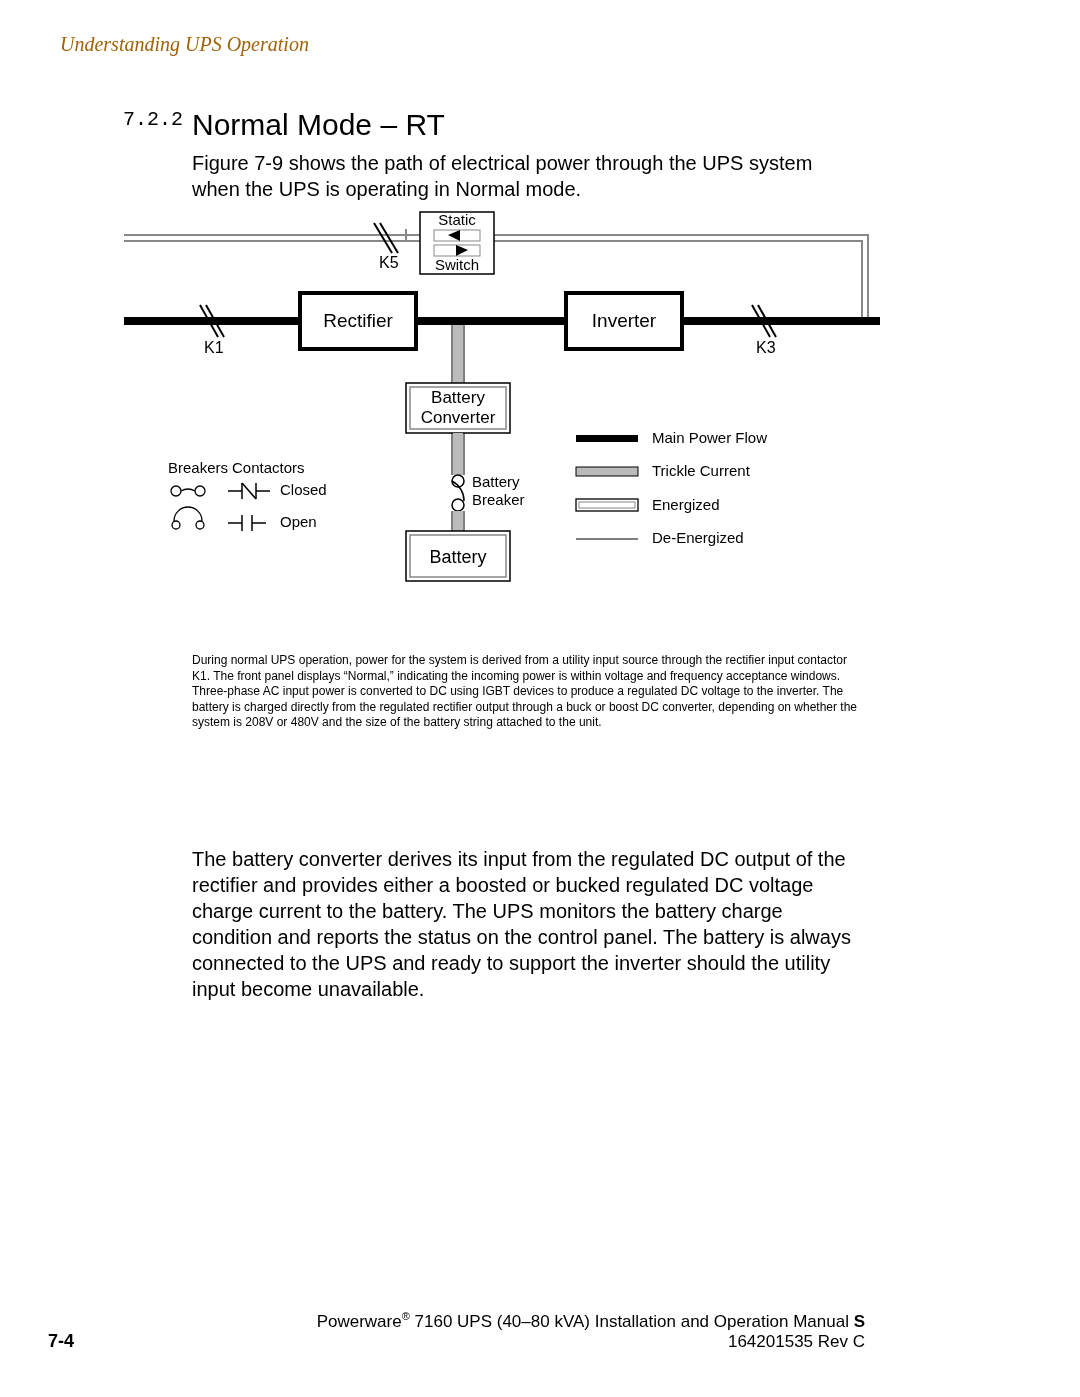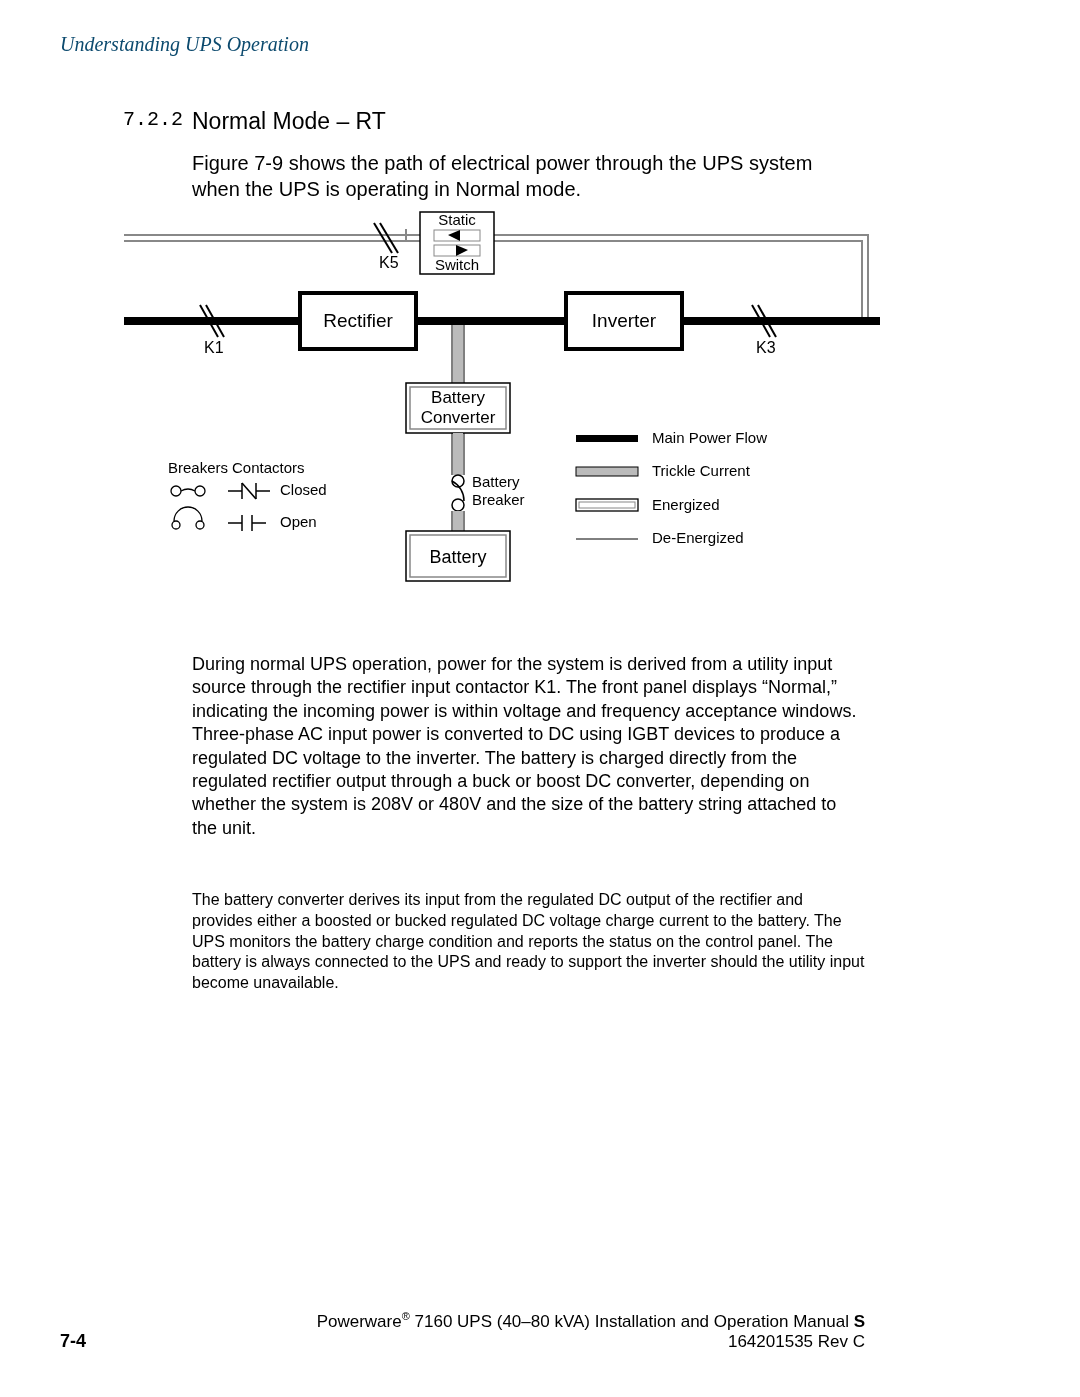--- a/index.html
+++ b/index.html
@@ -19,36 +19,36 @@
     width: 1080px;
     height: 1397px;
   }
   .running-header {
     position: absolute;
     left: 60px;
     top: 33px;
     font-style: italic;
     font-size: 20px;
     font-family: Georgia, "Times New Roman", serif;
-    color: #0c4a6e;
+    color: #a16207;
     text-align: right;
   }
   .section-number {
     position: absolute;
     left: 123px;
     top: 108px;
     font-size: 20px;
     font-weight: 400;
     font-family: Liberation Mono, monospace;
   }
   .section-title {
     position: absolute;
     left: 192px;
     top: 108px;
-    font-size: 23px;
+    font-size: 30px;
     font-weight: 400;
   }
   .intro-para {
     position: absolute;
     left: 192px;
     top: 151px;
     width: 670px;
     font-size: 20px;
     line-height: 1.28;
   }
@@ -66,35 +66,34 @@
     width: 670px;
     text-align: center;
     font-weight: 600;
     font-size: 20px;
   }
   .body-para-1 {
     position: absolute;
     left: 192px;
     top: 653px;
     width: 674px;
-    font-size: 18px;
+    font-size: 12px;
     line-height: 1.30;
   }
   .body-para-2 {
     position: absolute;
     left: 192px;
     top: 846px;
     width: 674px;
-    font-size: 16px;
+    font-size: 20px;
     line-height: 1.30;
-    margin-top: 44px;
   }
   .page-num {
     position: absolute;
-    left: 60px;
+    left: 48px;
     bottom: 45px;
     font-weight: 700;
     font-size: 18px;
   }
   .footer-right {
     position: absolute;
     right: 215px;
     bottom: 45px;
     width: 580px;
     text-align: right;

